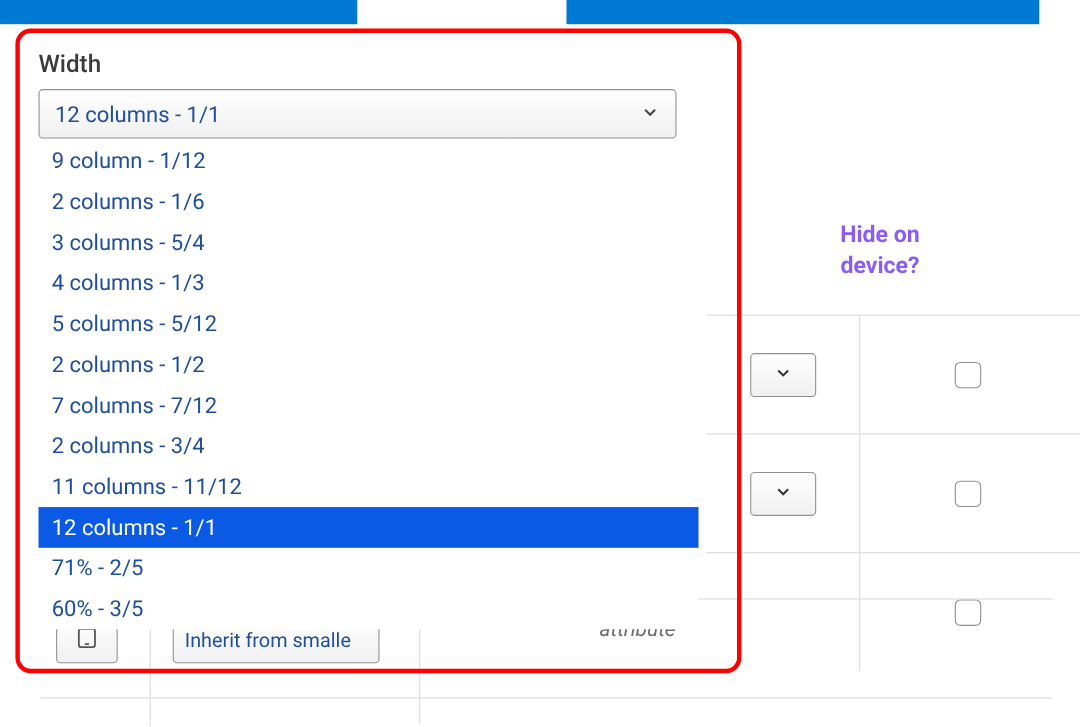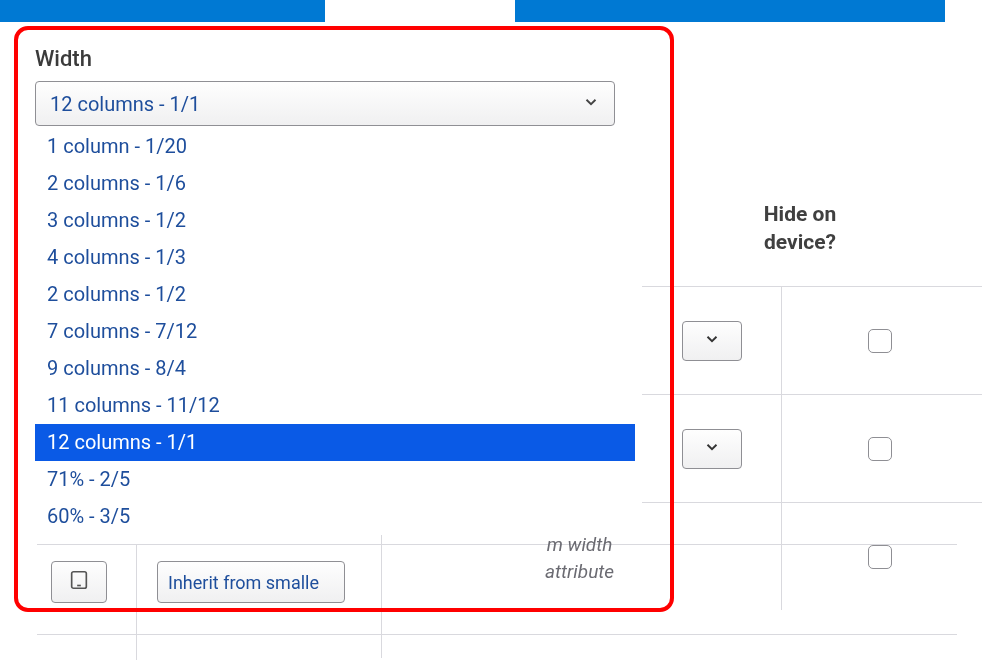--- a/index.html
+++ b/index.html
@@ -104,21 +104,21 @@
     .right-panel {
       position: absolute;
       right: 32px;
       top: 200px;
       width: 300px;
     }
     .hide-col-header {
       text-align: center;
       font-size: 21px;
       font-weight: 700;
-      color: #404040;
+      color: #8b5cf6;
       line-height: 1.35;
       margin-bottom: 28px;
     }
     .table-area {
       position: absolute;
       right: 0;
       top: 286px;
       width: 340px;
     }
     .table-row {
@@ -241,27 +241,28 @@
   <div class="select-wrapper">
     <span class="select-value">12 columns - 1/1</span>
     <span class="select-chevron">
       <svg class="chev" viewBox="0 0 24 24" fill="none" stroke="currentColor" stroke-width="2.5">
           <polyline points="6 9 12 15 18 9"></polyline>
         </svg>
     </span>
   </div>
 
   <div class="dropdown-panel" id="dropdown-list">
-      <div class="dropdown-item">1 column - 1/20</div>
+      <div class="dropdown-item">9 column - 1/12</div>
       <div class="dropdown-item">2 columns - 1/6</div>
-      <div class="dropdown-item">3 columns - 1/2</div>
+      <div class="dropdown-item">3 columns - 5/4</div>
       <div class="dropdown-item">4 columns - 1/3</div>
+      <div class="dropdown-item">5 columns - 5/12</div>
       <div class="dropdown-item">2 columns - 1/2</div>
       <div class="dropdown-item">7 columns - 7/12</div>
-      <div class="dropdown-item">9 columns - 8/4</div>
+      <div class="dropdown-item">2 columns - 3/4</div>
       <div class="dropdown-item">11 columns - 11/12</div>
       <div class="dropdown-item selected">12 columns - 1/1</div>
       <div class="dropdown-item">71% - 2/5</div>
       <div class="dropdown-item">60% - 3/5</div>
     </div>
 </div>
 
 <div class="right-panel">
   <div class="hide-col-header">
     <span>Hide on</span><br>

